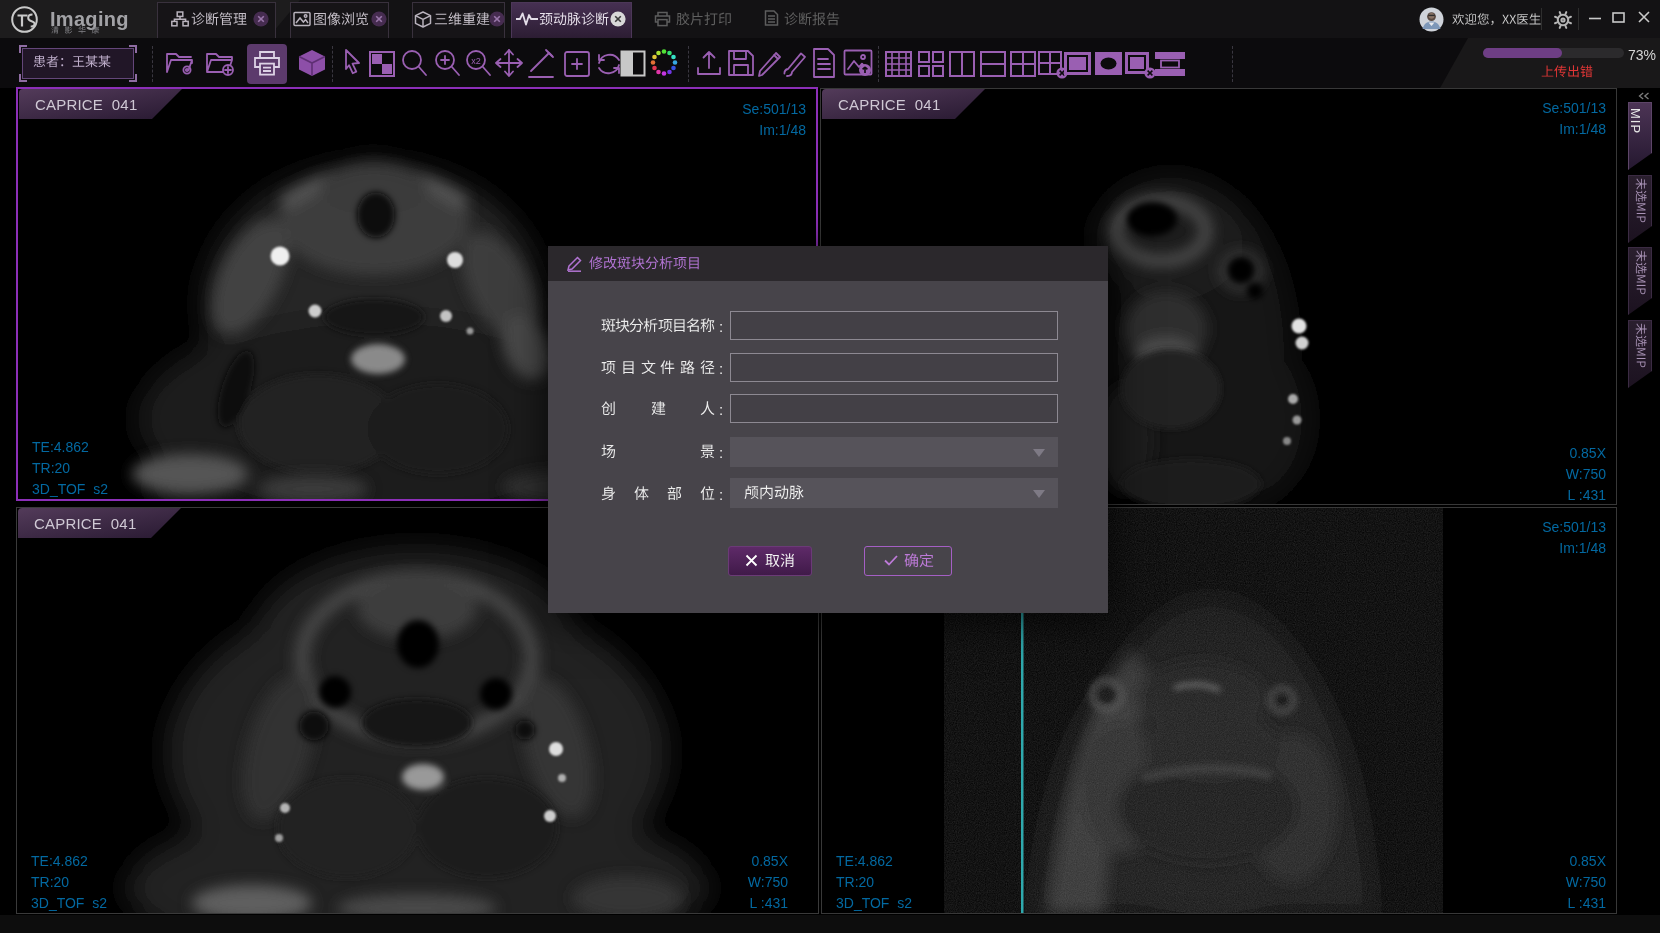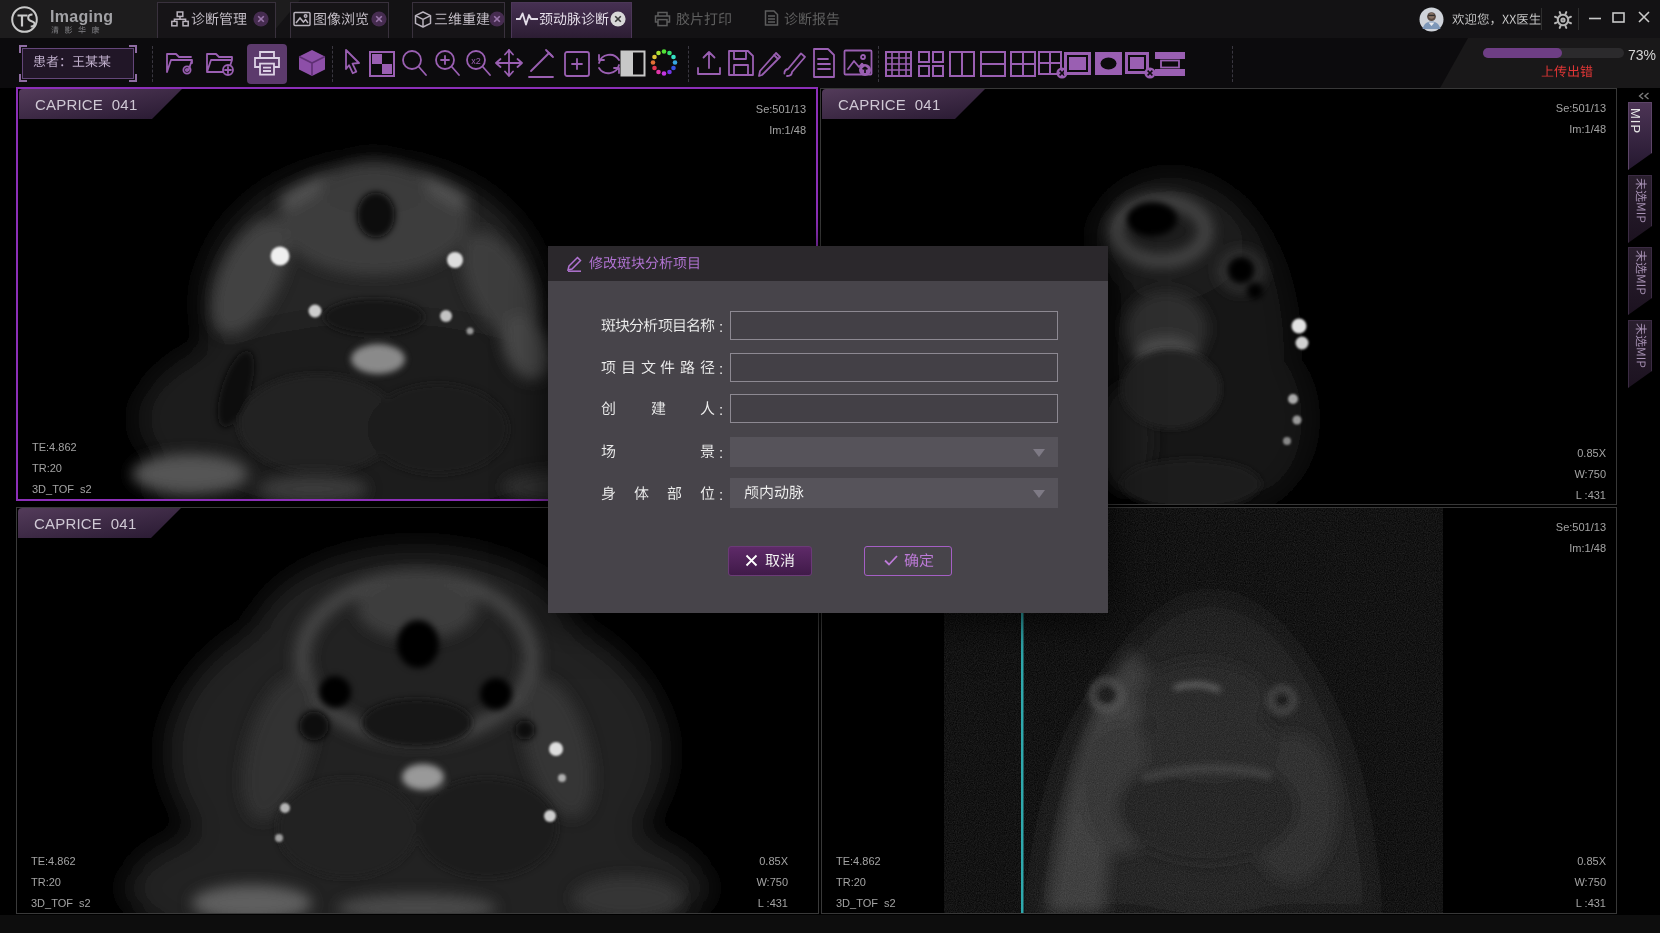--- a/index.html
+++ b/index.html
@@ -1,17 +1,17 @@
 <!DOCTYPE html>
 <html><head><meta charset="utf-8"><style>
 html,body{margin:0;padding:0;width:1660px;height:933px;overflow:hidden;background:#000;
 font-family:"Liberation Sans",sans-serif;}
 *{box-sizing:border-box}
 .abs{position:absolute}
-.lat{position:absolute;color:#a3a3a3;font-size:11px;line-height:21px;font-family:"Liberation Sans",sans-serif}
+.lat{position:absolute;color:#0369a1;font-size:14px;line-height:21px;font-family:"Liberation Sans",sans-serif}
 </style></head><body>
 <svg width="0" height="0" style="position:absolute">
     <defs>
       <path id="g6e05" d="M82 772C137 742 207 695 241 662L287 721C252 752 181 796 126 823ZM35 506C93 475 166 427 201 394L246 453C209 486 135 531 78 559ZM66 -21 134 -66C182 28 240 154 282 261L222 305C175 190 111 57 66 -21ZM431 212H793V134H431ZM431 268V342H793V268ZM575 840V762H319V704H575V640H343V585H575V516H281V458H950V516H649V585H888V640H649V704H913V762H649V840ZM361 400V-79H431V77H793V5C793 -7 788 -11 774 -12C760 -13 712 -13 662 -11C671 -29 680 -57 684 -76C755 -76 800 -76 828 -64C856 -53 864 -33 864 4V400Z"></path>
       <path id="g5f71" d="M840 820C783 740 680 655 592 606C611 592 634 570 646 554C740 611 843 700 911 791ZM873 550C810 463 693 375 593 324C612 310 633 287 645 271C751 330 868 423 942 521ZM893 260C825 147 695 42 563 -17C581 -31 602 -56 615 -74C753 -6 885 106 962 234ZM186 303H474V219H186ZM417 120C452 73 490 10 508 -31L564 -1C546 38 506 99 471 145ZM179 644H485V583H179ZM179 754H485V693H179ZM108 805V532H558V805ZM154 143C131 90 95 38 56 0C71 -10 97 -30 109 -41C149 0 192 65 218 124ZM270 514C278 500 286 484 293 468H59V407H593V468H373C364 489 352 512 340 530ZM116 357V165H292V0C292 -9 290 -12 278 -12C267 -13 233 -13 192 -12C202 -30 212 -55 215 -75C271 -75 309 -74 334 -64C359 -53 366 -36 366 -1V165H547V357Z"></path>
       <path id="g534e" d="M530 826V627C473 608 414 591 357 576C368 561 380 535 385 517C433 529 481 543 530 557V470C530 387 556 365 653 365C673 365 807 365 829 365C910 365 931 397 940 513C920 519 890 530 873 542C869 448 862 431 823 431C794 431 681 431 660 431C613 431 605 437 605 470V581C721 619 831 664 913 716L856 773C794 730 704 689 605 652V826ZM325 842C260 733 154 628 46 563C63 549 90 521 102 507C142 535 183 569 223 607V337H298V685C334 727 368 772 395 817ZM52 222V149H460V-80H539V149H949V222H539V339H460V222Z"></path>
       <path id="g5eb7" d="M242 236C292 204 357 158 388 128L433 175C399 203 333 248 284 277ZM790 421V342H596V421ZM790 478H596V550H790ZM469 829C484 806 501 778 514 752H118V456C118 309 111 105 31 -39C48 -47 79 -67 93 -80C177 72 190 300 190 456V685H520V605H263V550H520V478H215V421H520V342H254V287H520V172C398 123 271 72 188 43L218 -19C303 17 414 65 520 113V6C520 -11 514 -16 496 -17C479 -18 418 -18 356 -16C367 -34 377 -62 382 -80C465 -80 518 -80 552 -70C583 -59 596 -40 596 6V171C674 73 787 2 921 -33C931 -16 950 12 966 26C878 45 799 78 733 124C788 152 852 191 903 228L847 272C807 238 740 193 686 160C649 193 619 229 596 269V287H861V416H959V482H861V605H596V685H949V752H601C586 782 563 820 542 850Z"></path>
       <path id="g8bca" d="M131 774C184 730 249 668 278 628L330 682C299 723 232 781 179 822ZM662 559C607 491 505 423 418 384C436 370 455 349 466 333C557 379 659 454 723 533ZM756 421C687 323 560 234 434 185C452 170 472 147 483 129C613 187 742 283 818 393ZM861 276C778 129 606 32 394 -15C411 -33 429 -61 438 -80C661 -22 836 85 929 249ZM46 526V454H198V107C198 54 161 15 142 -1C155 -12 179 -37 188 -52C204 -32 231 -12 407 114C400 129 389 158 384 178L271 101V526ZM639 842C583 717 469 597 330 522C346 509 370 483 381 468C492 533 585 620 653 722C728 625 834 530 926 477C938 496 963 524 981 538C877 588 759 686 690 782L709 821Z"></path>
       <path id="g65ad" d="M466 773C452 721 425 643 403 594L448 578C472 623 501 695 526 755ZM190 755C212 700 229 628 233 580L286 598C281 645 262 717 239 771ZM320 838V539H177V474H311C276 385 215 290 159 238C169 222 185 195 192 176C238 220 284 294 320 370V120H385V386C420 340 463 280 480 250L524 302C504 329 414 434 385 462V474H531V539H385V838ZM84 804V22H505V89H151V804ZM569 739V421C569 266 560 104 490 -40C509 -51 535 -70 548 -85C627 70 640 242 640 421V434H785V-81H856V434H961V504H640V690C752 714 873 747 957 786L895 842C820 803 685 765 569 739Z"></path>
       <path id="g7ba1" d="M211 438V-81H287V-47H771V-79H845V168H287V237H792V438ZM771 12H287V109H771ZM440 623C451 603 462 580 471 559H101V394H174V500H839V394H915V559H548C539 584 522 614 507 637ZM287 380H719V294H287ZM167 844C142 757 98 672 43 616C62 607 93 590 108 580C137 613 164 656 189 703H258C280 666 302 621 311 592L375 614C367 638 350 672 331 703H484V758H214C224 782 233 806 240 830ZM590 842C572 769 537 699 492 651C510 642 541 626 554 616C575 640 595 669 612 702H683C713 665 742 618 755 589L816 616C805 640 784 672 761 702H940V758H638C648 781 656 805 663 829Z"></path>
@@ -84,21 +84,21 @@
       <path id="g5b9a" d="M224 378C203 197 148 54 36 -33C54 -44 85 -69 97 -83C164 -25 212 51 247 144C339 -29 489 -64 698 -64H932C935 -42 949 -6 960 12C911 11 739 11 702 11C643 11 588 14 538 23V225H836V295H538V459H795V532H211V459H460V44C378 75 315 134 276 239C286 280 294 324 300 370ZM426 826C443 796 461 758 472 727H82V509H156V656H841V509H918V727H558C548 760 522 810 500 847Z"></path>
     </defs>
   </svg>
 <div class="abs" style="left:0;top:0;width:1660px;height:38px;background:#131214"></div>
 <div class="abs" style="left:0;top:0;width:300px;height:38px;background:#1d1c1d;clip-path:polygon(0 0,300px 0,268px 38px,0 38px)"></div>
 <svg class="abs" style="left:11px;top:6px" width="34" height="28" viewBox="0 0 34 28">
 <circle cx="13.5" cy="13.5" r="12.3" fill="none" stroke="#c9c9c9" stroke-width="2"></circle>
 <path d="M6.5 9.5h10M11 9.5v11" stroke="#c9c9c9" stroke-width="2.2" fill="none"></path>
 <path d="M21.5 8.5c-2.6 0-4.3 1.3-4.3 3.4s1.7 2.8 3.4 3.3 3 1.2 3 2.6-1.5 2.8-3.9 2.8" stroke="#c9c9c9" stroke-width="2" fill="none"></path>
 </svg>
-<div class="abs" style="left:50px;top:8px;color:#a2a2a6;font-size:16px;font-weight:bold;letter-spacing:0.3px">Imaging</div>
+<div class="abs" style="left:50px;top:8px;color:#a2a2a6;font-size:20px;font-weight:bold;letter-spacing:0.3px">Imaging</div>
 <svg style="position:absolute;left:51px;top:26px;" width="54" height="10">
     <g fill="#85858a">
       <use href="#g6e05" transform="translate(0.0 6.9) scale(0.008 -0.008)"></use>
       <use href="#g5f71" transform="translate(13.5 6.9) scale(0.008 -0.008)"></use>
       <use href="#g534e" transform="translate(27.0 6.9) scale(0.008 -0.008)"></use>
       <use href="#g5eb7" transform="translate(40.5 6.9) scale(0.008 -0.008)"></use>
     </g>
   </svg>
 <div class="abs" style="left:157px;top:2px;width:119px;height:36px;background:#161417;border:1px solid #39313d;border-bottom:none"></div>
 <svg class="abs" style="left:171px;top:11px" width="18" height="16" viewBox="0 0 18 16">

